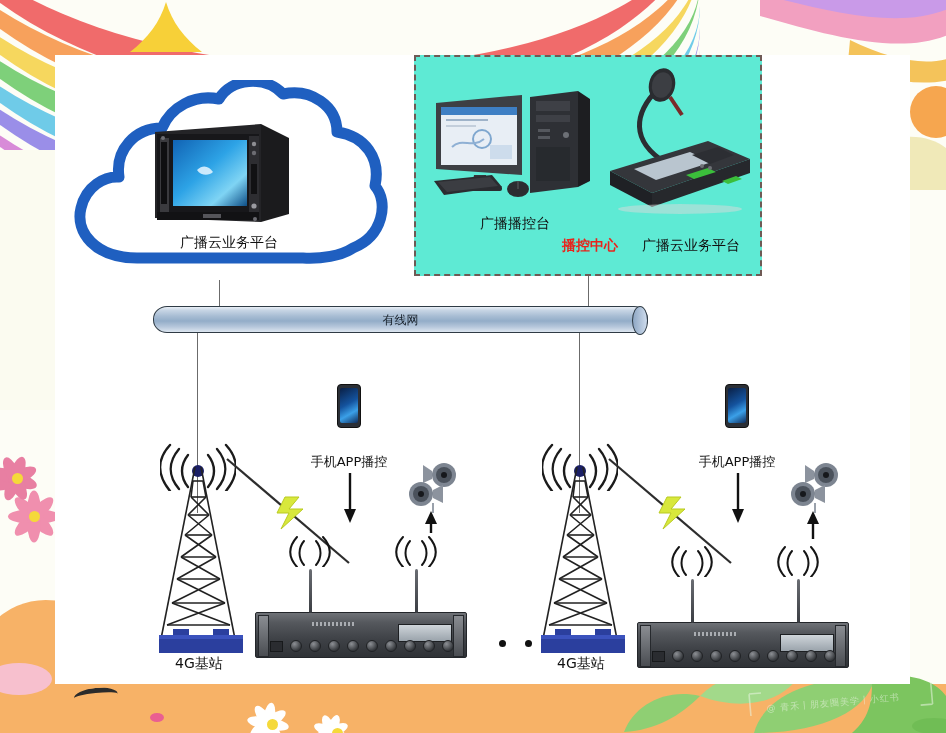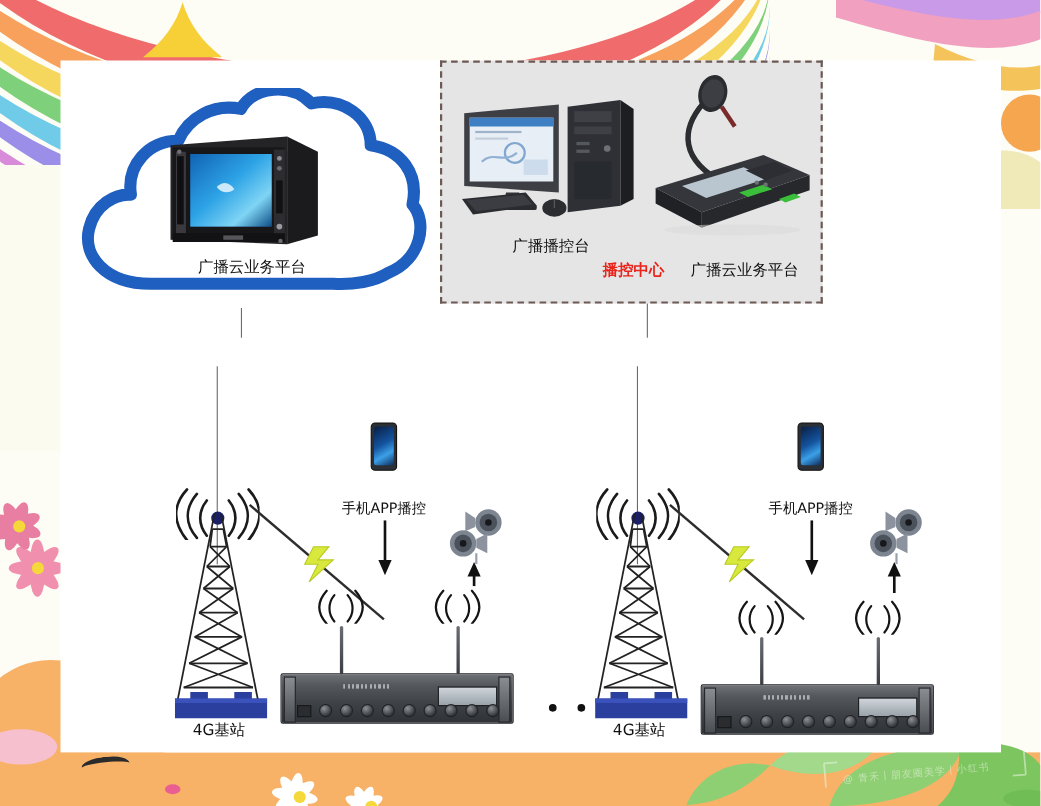--- a/index.html
+++ b/index.html
@@ -65,24 +65,24 @@
   .lbl.center { transform: translateX(-50%); text-align: center; }
   .lbl.red { color: #e8241c; font-weight: bold; }
 
   .vline { position: absolute; background: #6b6b6b; width: 1px; }
 
   
   #cloud { position: absolute; left: 10px; top: 25px; width: 330px; height: 200px; }
 
   
   #ccbox {
-    position: absolute; left: 345px; top: 0px;
+    position: absolute; left: 359px; top: 0px;
     width: 348px; height: 221px;
     border: 2px dashed #6e5a55;
-    background: #e5e5e5;
+    background: #5eead4;
   }
 
   
   #netbar {
     position: absolute; left: 98px; top: 251px;
     width: 495px; height: 27px;
     border: 1.5px solid #2f3b45;
     border-radius: 14px / 13px;
     background: linear-gradient(to bottom,
       #e9eff6 0%, #c6d4e4 14%, #a8bdd4 36%,
@@ -397,20 +397,23 @@
           <ellipse cx="80" cy="142" rx="62" ry="5" fill="#d9d9d9" opacity="0.5"></ellipse>
         </svg>
       </div>
       <div class="lbl center" style="left:275px; top:180px; font-size:14px;">广播云业务平台</div>
 
       <div class="lbl center red" style="left:174px; top:180px; font-size:14px;">播控中心</div>
     </div>
 
     <div class="vline" style="left:533px; top:221px; height:31px;"></div>
 
+    <div id="netbar">
+      <span class="cap-label">有线网</span>
+    </div>
 
     <div class="vline" style="left:142px; top:278px; height:180px;"></div>
     <div class="vline" style="left:524px; top:278px; height:180px;"></div>
 
     <div>
 
       <div class="waves" style="position:absolute; left:105px; top:388px;">
         <svg width="76" height="48" viewBox="0 0 76 48">
           <g fill="none" stroke="#1b1b1b" stroke-width="2.4" stroke-linecap="round">
             <path d="M28 44 C20 34, 20 22, 28 12"></path>

